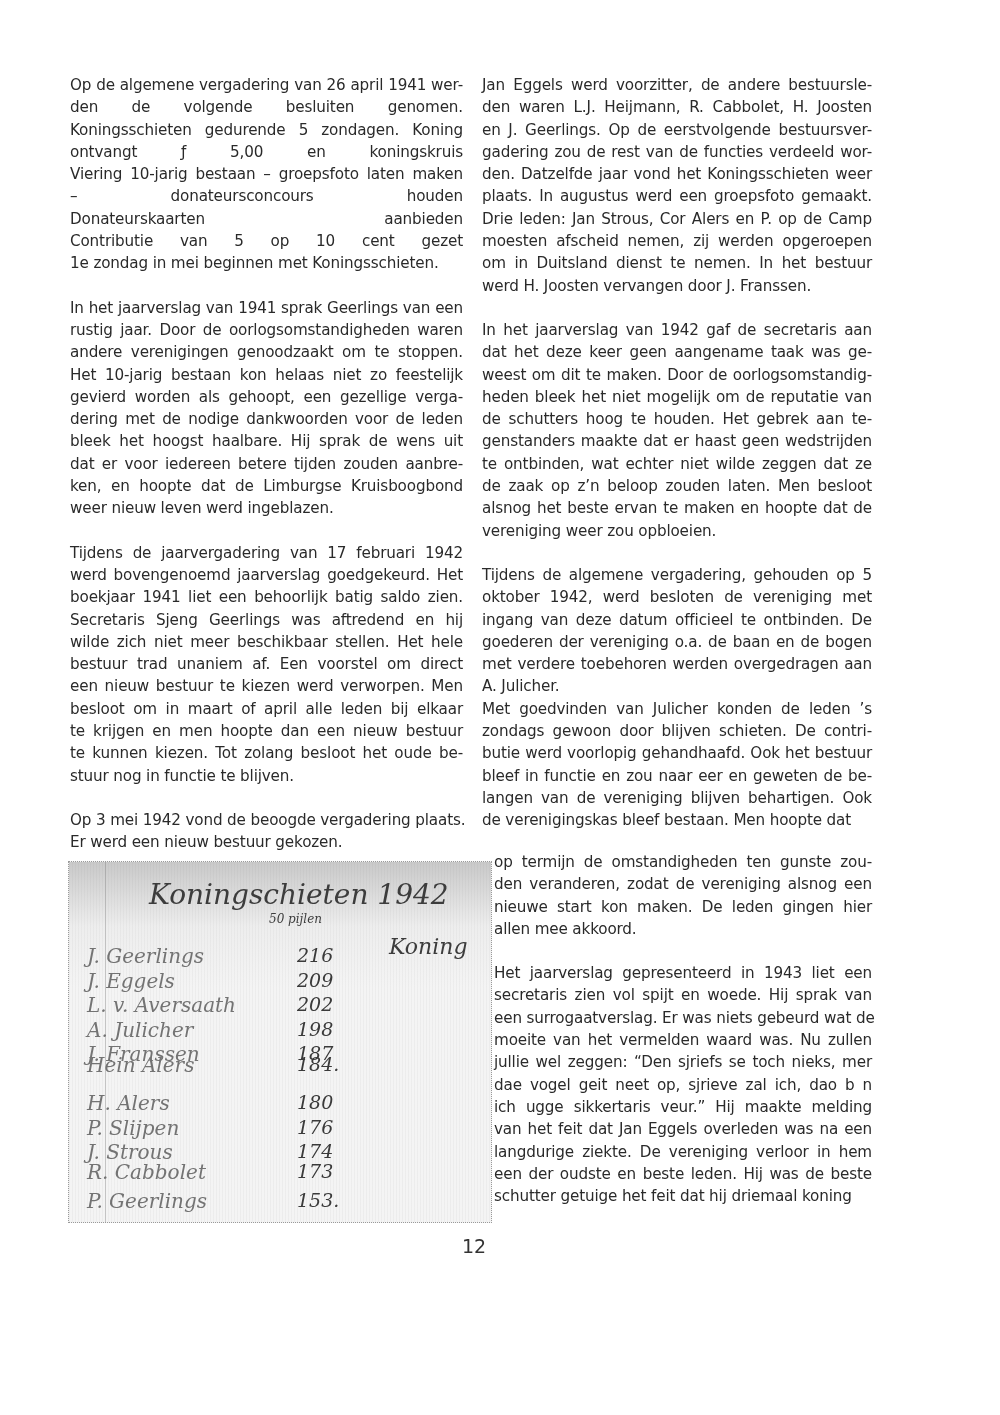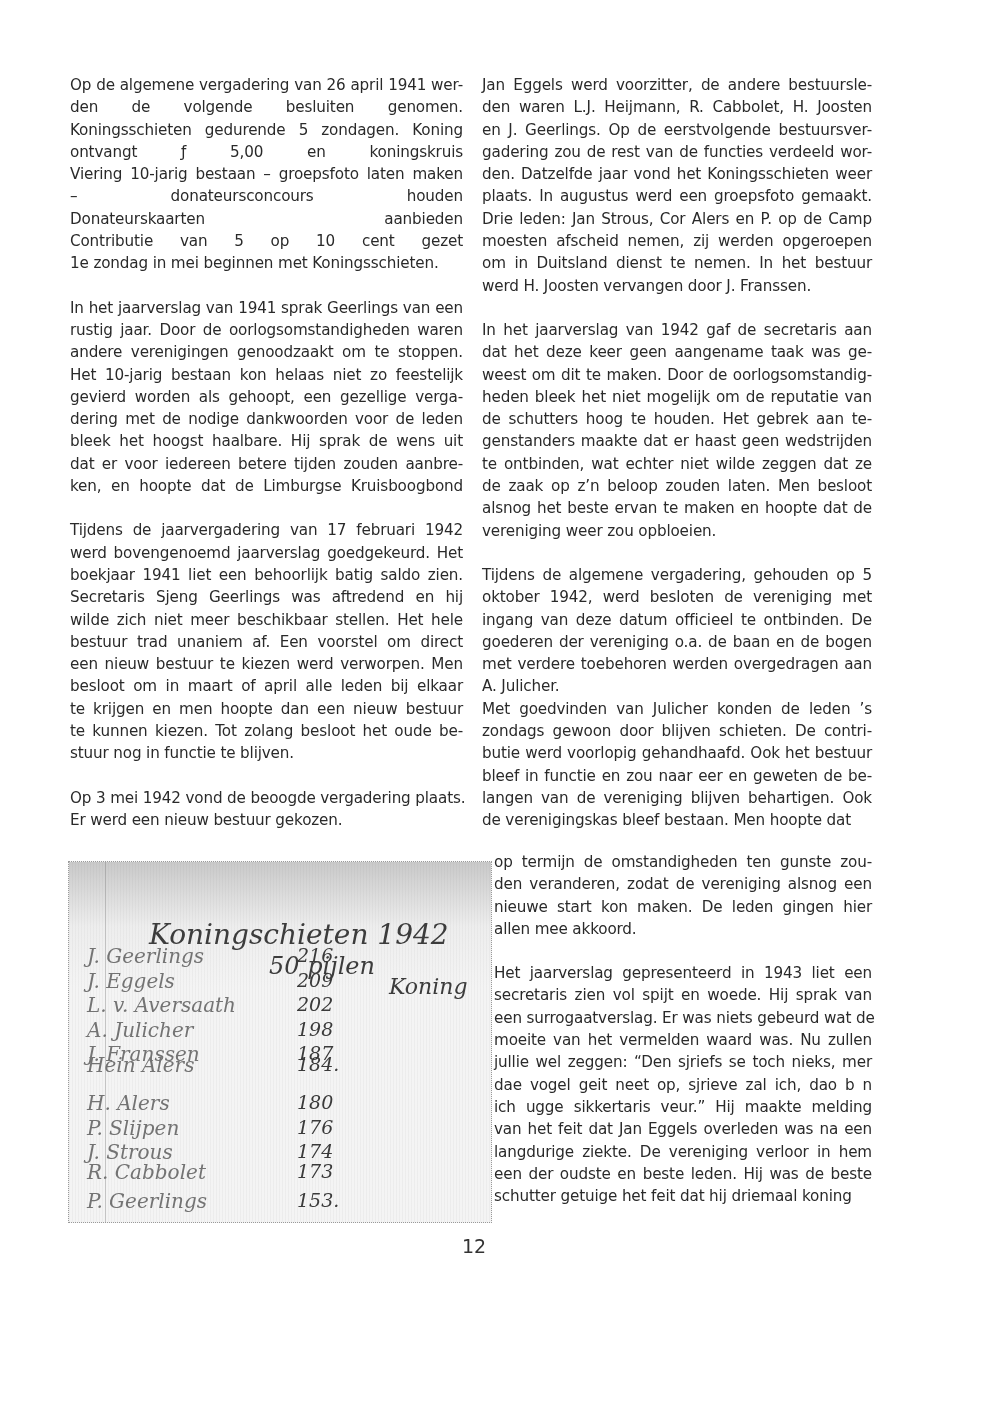--- a/index.html
+++ b/index.html
@@ -13,23 +13,23 @@
   #left { left: 70px; top: 74px; width: 393px; }
   #right { left: 482px; top: 74px; width: 390px; }
   #right-b { left: 494px; top: 851px; width: 378px; }
   .photo { position: absolute; left: 68px; top: 861px; width: 424px; height: 362px;
            background: #f4f4f4; border: 1px dotted #9a9a9a; box-sizing: border-box; overflow: hidden; }
   .photo .grain { position: absolute; inset: 0;
            background:
              linear-gradient(180deg, rgba(120,120,120,0.35) 0%, rgba(200,200,200,0.15) 18%, rgba(255,255,255,0) 35%),
              repeating-linear-gradient(90deg, rgba(0,0,0,0.03) 0 1px, transparent 1px 3px); }
   .photo .vline { position: absolute; top: 0; bottom: 0; width: 1px; background: rgba(120,120,120,0.35); }
-  .photo .hw { position: absolute; font-family: "DejaVu Serif", serif; font-style: italic; color: #3c3c3c; margin-top: 40px; }
+  .photo .hw { position: absolute; font-family: "DejaVu Serif", serif; font-style: italic; color: #3c3c3c; }
   .photo .title { left: 80px; top: 16px; font-size: 28px; }
-  .photo .sub { left: 200px; top: 50px; font-size: 24px; }
+  .photo .sub { left: 200px; top: 50px; font-size: 12px; }
   .photo .koning { left: 320px; top: 72px; font-size: 22px; }
   .photo .row { position: absolute; left: 18px; width: 260px; height: 24px; }
   .photo .row .nm { position: absolute; left: 0; font-family: "DejaVu Serif", serif; font-style: italic; font-size: 20px; color: #737373; }
   .photo .row .sc { position: absolute; left: 210px; font-family: "DejaVu Serif", serif; font-style: italic; font-size: 19px; color: #3a3a3a; }
   .pagenum { position: absolute; left: 462px; top: 1235px; font-size: 19px; color: #333; }
 </style>
 </head>
 <body>
 
 <div id="left" class="col">
@@ -48,20 +48,21 @@
     <p>
       <span class="ln">In het jaarverslag van 1941 sprak Geerlings van een</span>
       <span class="ln">rustig jaar. Door de oorlogsomstandigheden waren</span>
       <span class="ln">andere verenigingen genoodzaakt om te stoppen.</span>
       <span class="ln">Het 10-jarig bestaan kon helaas niet zo feestelijk</span>
       <span class="ln">gevierd worden als gehoopt, een gezellige verga-</span>
       <span class="ln">dering met de nodige dankwoorden voor de leden</span>
       <span class="ln">bleek het hoogst haalbare. Hij sprak de wens uit</span>
       <span class="ln">dat er voor iedereen betere tijden zouden aanbre-</span>
       <span class="ln">ken, en hoopte dat de Limburgse Kruisboogbond</span>
+      <span class="ln last">weer nieuw leven werd ingeblazen.</span>
     </p>
     <div class="gap"></div>
     <p>
       <span class="ln">Tijdens de jaarvergadering van 17 februari 1942</span>
       <span class="ln">werd bovengenoemd jaarverslag goedgekeurd. Het</span>
       <span class="ln">boekjaar 1941 liet een behoorlijk batig saldo zien.</span>
       <span class="ln">Secretaris Sjeng Geerlings was aftredend en hij</span>
       <span class="ln">wilde zich niet meer beschikbaar stellen. Het hele</span>
       <span class="ln">bestuur trad unaniem af. Een voorstel om direct</span>
       <span class="ln">een nieuw bestuur te kiezen werd verworpen. Men</span>

